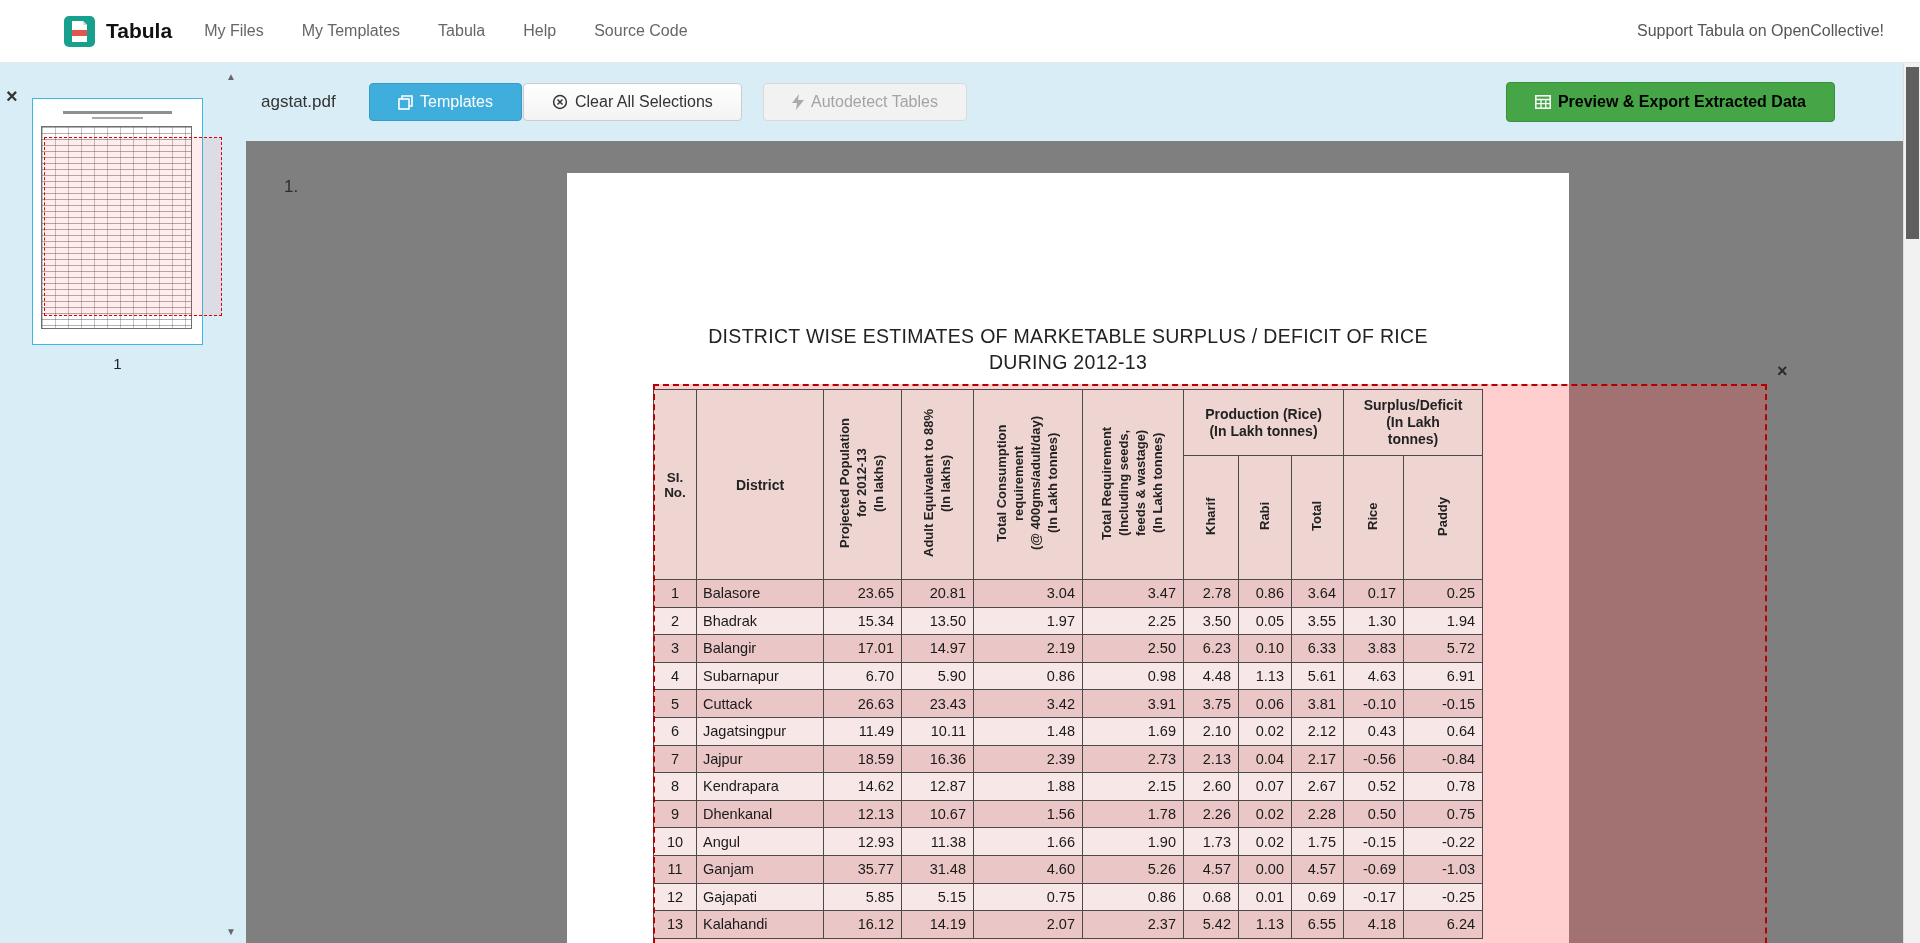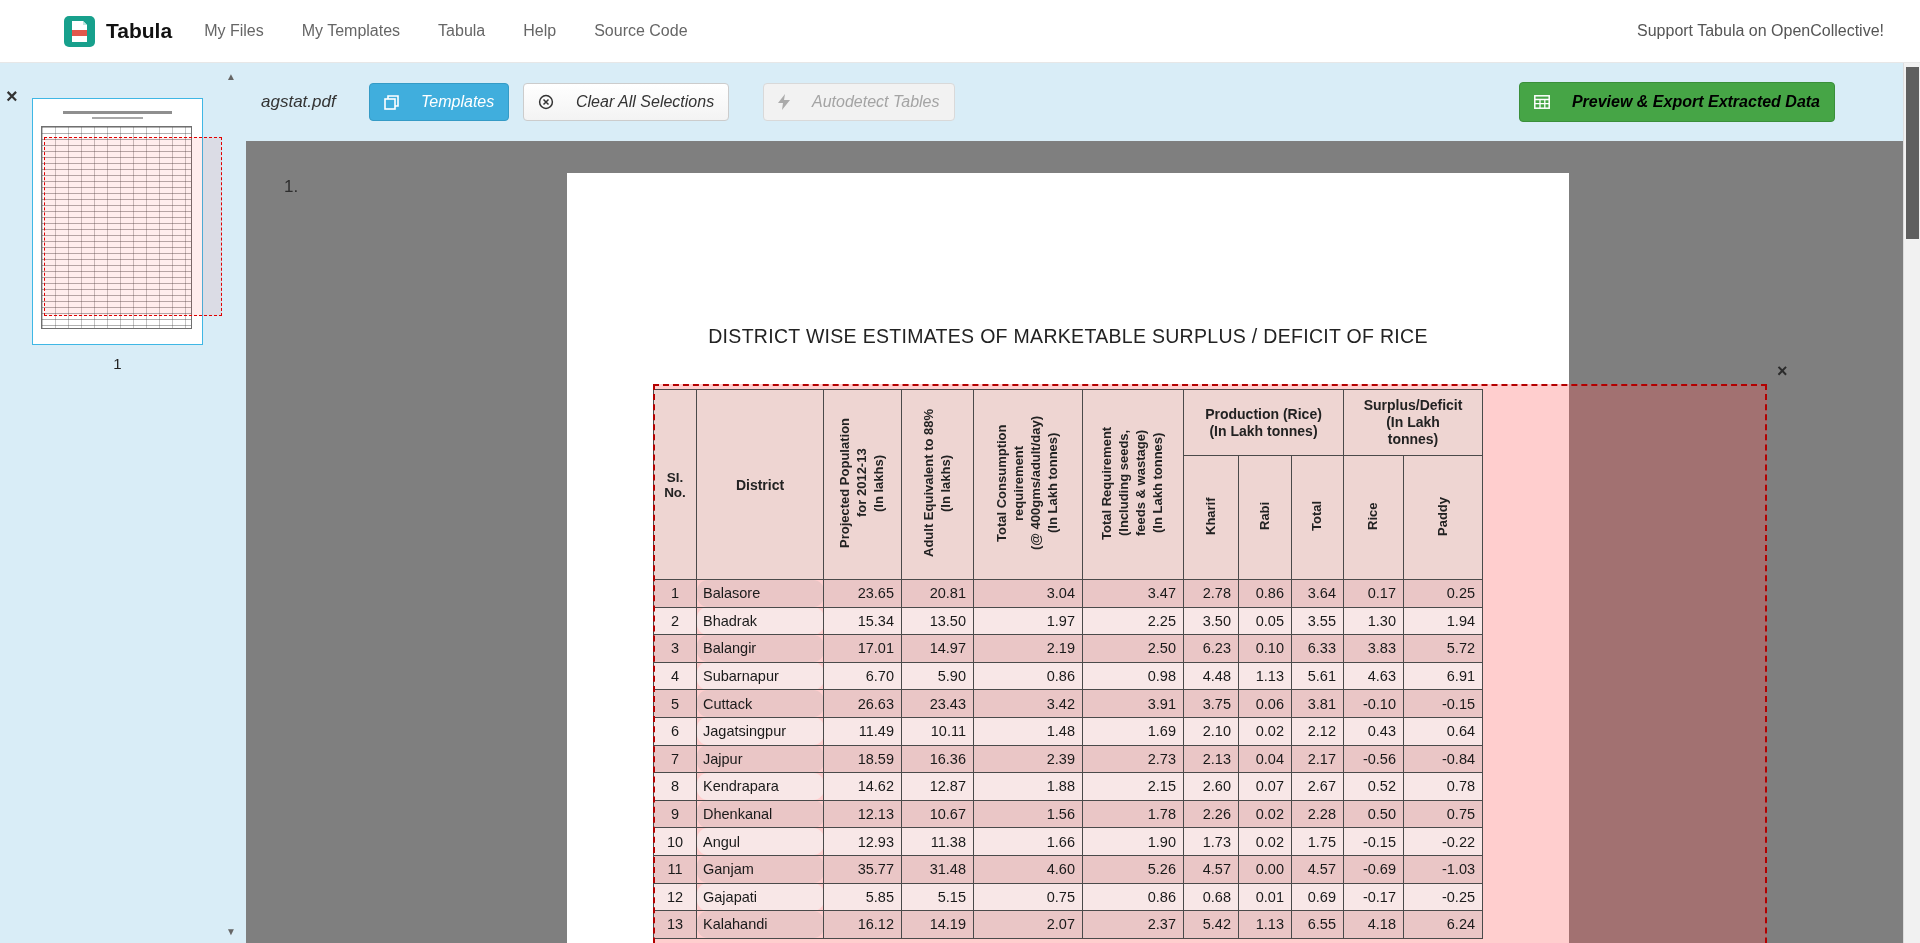--- a/index.html
+++ b/index.html
@@ -14,25 +14,25 @@
   .brand { font-size:21px; font-weight:bold; color:#111; }
   .nav-links { display:flex; list-style:none; margin-left:32px; gap:38px; }
   .nav-links li { font-size:16px; color:#666; cursor:pointer;text-align:center; }
   .support { margin-left:auto; margin-right:36px; font-size:16px; color:#555; cursor:pointer; }
 
   
   .app { position:absolute; left:0; top:63px; width:1920px; height:880px;
     background:var(--toolbar-bg,#d9edf7); }
 
   
-  .toolbar { position:absolute; left:0; top:0; width:1903px; height:98px;font-style:italic; }
+  .toolbar { position:absolute; left:0; top:0; width:1903px; height:98px; }
   .filename { position:absolute; left:261px; top:0; height:78px; display:flex;
     align-items:center; font-size:17px; color:#333; }
   .btn { position:absolute; top:20px; height:38px; border-radius:4px;
-    display:flex; align-items:center; gap:22px; padding:0 14px; font-size:16px;
+    display:flex; align-items:center; gap:7px; padding:0 28px; font-size:16px;
     cursor:pointer; border:1px solid transparent; }
   .btn-templates { left:369px; background:var(--templates-button,#40aedd);
     border-color:#359bc6; color:#fff; }
   .btn-clear { left:523px; background:linear-gradient(#ffffff,#f3f3f3);
     border-color:#cccccc; color:#333; }
   .btn-autodetect { left:763px; background:#f2f2f2; border-color:#d9d9d9;
     color:#a4a4a4; cursor:default; }
   .btn-export { right:68px; top:19px; height:40px;
     background:var(--export-button,#46a546); border-color:#3a8f3a; color:#000000;
     font-weight:bold; }
@@ -86,21 +86,21 @@
   .th-sl { font-size:13.5px; white-space:pre-line; }
   .th-district { font-size:14px; }
   .vtext { display:inline-block; writing-mode:vertical-rl; transform:rotate(180deg);
     white-space:pre-line; font-size:13px; line-height:1.3; font-weight:bold; }
   .vtext.long { height:180px; }
   .vtext.short { height:114px; }
   .pdf-table tbody tr { height:27.6px; }
   .pdf-table tbody td { font-size:14.5px; color:#1a1a1a; background:#f8e7e7; padding:0; }
   .pdf-table tbody tr:nth-child(odd) td { background:#eac6c6; }
   .c-sl { text-align:center; }
-  .c-dist { text-align:left; padding-left:6px !important;border-radius:11px; }
+  .c-dist { text-align:left; padding-left:6px !important; }
   .c-num { text-align:right; padding-right:7px !important; }
 
   
   .vscrollbar { position:absolute; right:0; top:63px; width:17px; height:880px;
     background:#f1f1f1; border-left:1px solid #ddd; }
   .vscroll-thumb { position:absolute; left:2px; top:4px; width:13px; height:172px;
     background:#5f5f5f; cursor:grab; }
 </style>
 </head>
 <body>
@@ -174,20 +174,21 @@
     <span class="scroll-up">▲</span>
     <span class="scroll-down">▼</span>
   </div>
 
   <div class="viewer">
     <span class="page-label">1.</span>
 
     <div class="pdf-page">
       <div class="pdf-title">
         <div>DISTRICT WISE ESTIMATES OF MARKETABLE SURPLUS / DEFICIT OF RICE</div>
+        <div>DURING 2012-13</div>
       </div>
     </div>
 
     <div class="sel-fill"></div>
 
     <table class="pdf-table">
       <colgroup>
         <col style="width:43px">
           <col style="width:127px">
           <col style="width:78px">

